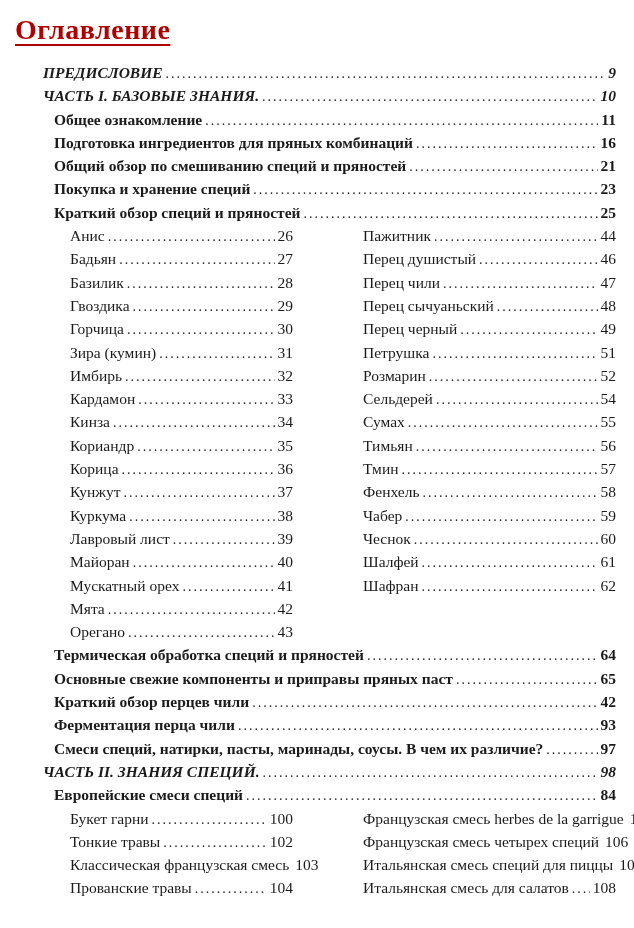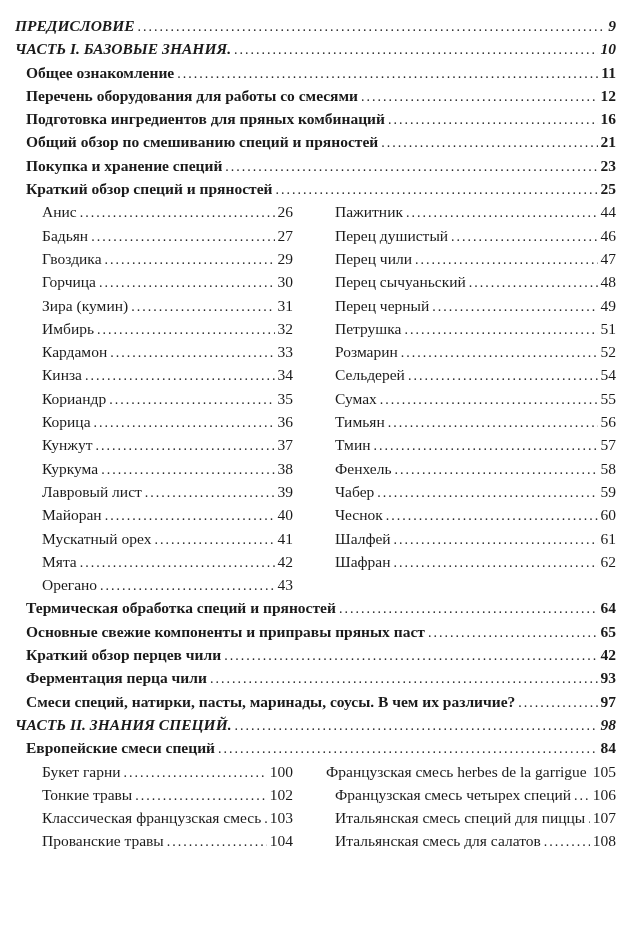--- a/index.html
+++ b/index.html
@@ -29,22 +29,22 @@
     display:flex;
     align-items:baseline;
     height:23.3px;
     line-height:23.3px;
     font-size:15.5px;
     width:100%;
     font-feature-settings:"onum" 1;
   }
   .toc-row.part { font-weight:bold; font-style:italic; }
   .toc-row.h1  { font-weight:bold; padding-left:11px; }
-  .toc-row.h2  { font-weight:normal;justify-content:flex-end; }
-  .toc-label { flex:0 0 auto; white-space:nowrap; }
+  .toc-row.h2  { font-weight:normal; }
+  .toc-label { flex:0 0 auto; white-space:nowrap;margin-left:28px; }
   .leader {
     flex:1 1 auto;
     min-width:0;
     overflow:hidden;
     white-space:nowrap;
     margin:0 3px 0 3px;
     color:#2a2a2a;
   }
   .leader::after {
     content:"...................................................................................................................................................................................................................................................................................................";
@@ -56,42 +56,40 @@
   .part .leader::after, .h1 .leader::after { font-weight:normal; }
   .pagenum { flex:0 0 auto; white-space:nowrap; }
   .toc-cols { display:flex; width:100%; }
   .toc-col-left  { width:251px; margin-left:27px; }
   .toc-col-right { width:281px; margin-left:auto; }
 </style>
 </head>
 <body>
 
 <div class="page">
+  <div class="title-wrap">
+    <h1 class="doc-title" style="color: rgb(176, 0, 0);">Оглавление</h1>
+  </div>
   <div class="toc-list">
       <div class="toc-row part">
         <span class="toc-label">ПРЕДИСЛОВИЕ</span>
         <span class="leader"></span>
         <span class="pagenum">9</span>
       </div>
       <div class="toc-row part">
         <span class="toc-label">ЧАСТЬ I. БАЗОВЫЕ ЗНАНИЯ.</span>
         <span class="leader"></span>
         <span class="pagenum">10</span>
       </div>
       <div class="toc-row h1">
         <span class="toc-label">Общее ознакомление</span>
         <span class="leader"></span>
         <span class="pagenum">11</span>
       </div>
       <div class="toc-row h1">
-        <span class="toc-label">Перечень оборудования для работы со смесями</span>
-        <span class="leader"></span>
-        <span class="pagenum">12</span>
-      </div>
-      <div class="toc-row h1">
         <span class="toc-label">Подготовка ингредиентов для пряных комбинаций</span>
         <span class="leader"></span>
         <span class="pagenum">16</span>
       </div>
       <div class="toc-row h1">
         <span class="toc-label">Общий обзор по смешиванию специй и пряностей</span>
         <span class="leader"></span>
         <span class="pagenum">21</span>
       </div>
       <div class="toc-row h1">
@@ -108,20 +106,25 @@
         <div class="toc-col-left">
           <div class="toc-row h2">
             <span class="toc-label">Анис</span>
             <span class="leader"></span>
             <span class="pagenum">26</span>
           </div>
           <div class="toc-row h2">
             <span class="toc-label">Бадьян</span>
             <span class="leader"></span>
             <span class="pagenum">27</span>
+          </div>
+          <div class="toc-row h2">
+            <span class="toc-label">Базилик</span>
+            <span class="leader"></span>
+            <span class="pagenum">28</span>
           </div>
           <div class="toc-row h2">
             <span class="toc-label">Гвоздика</span>
             <span class="leader"></span>
             <span class="pagenum">29</span>
           </div>
           <div class="toc-row h2">
             <span class="toc-label">Горчица</span>
             <span class="leader"></span>
             <span class="pagenum">30</span>

